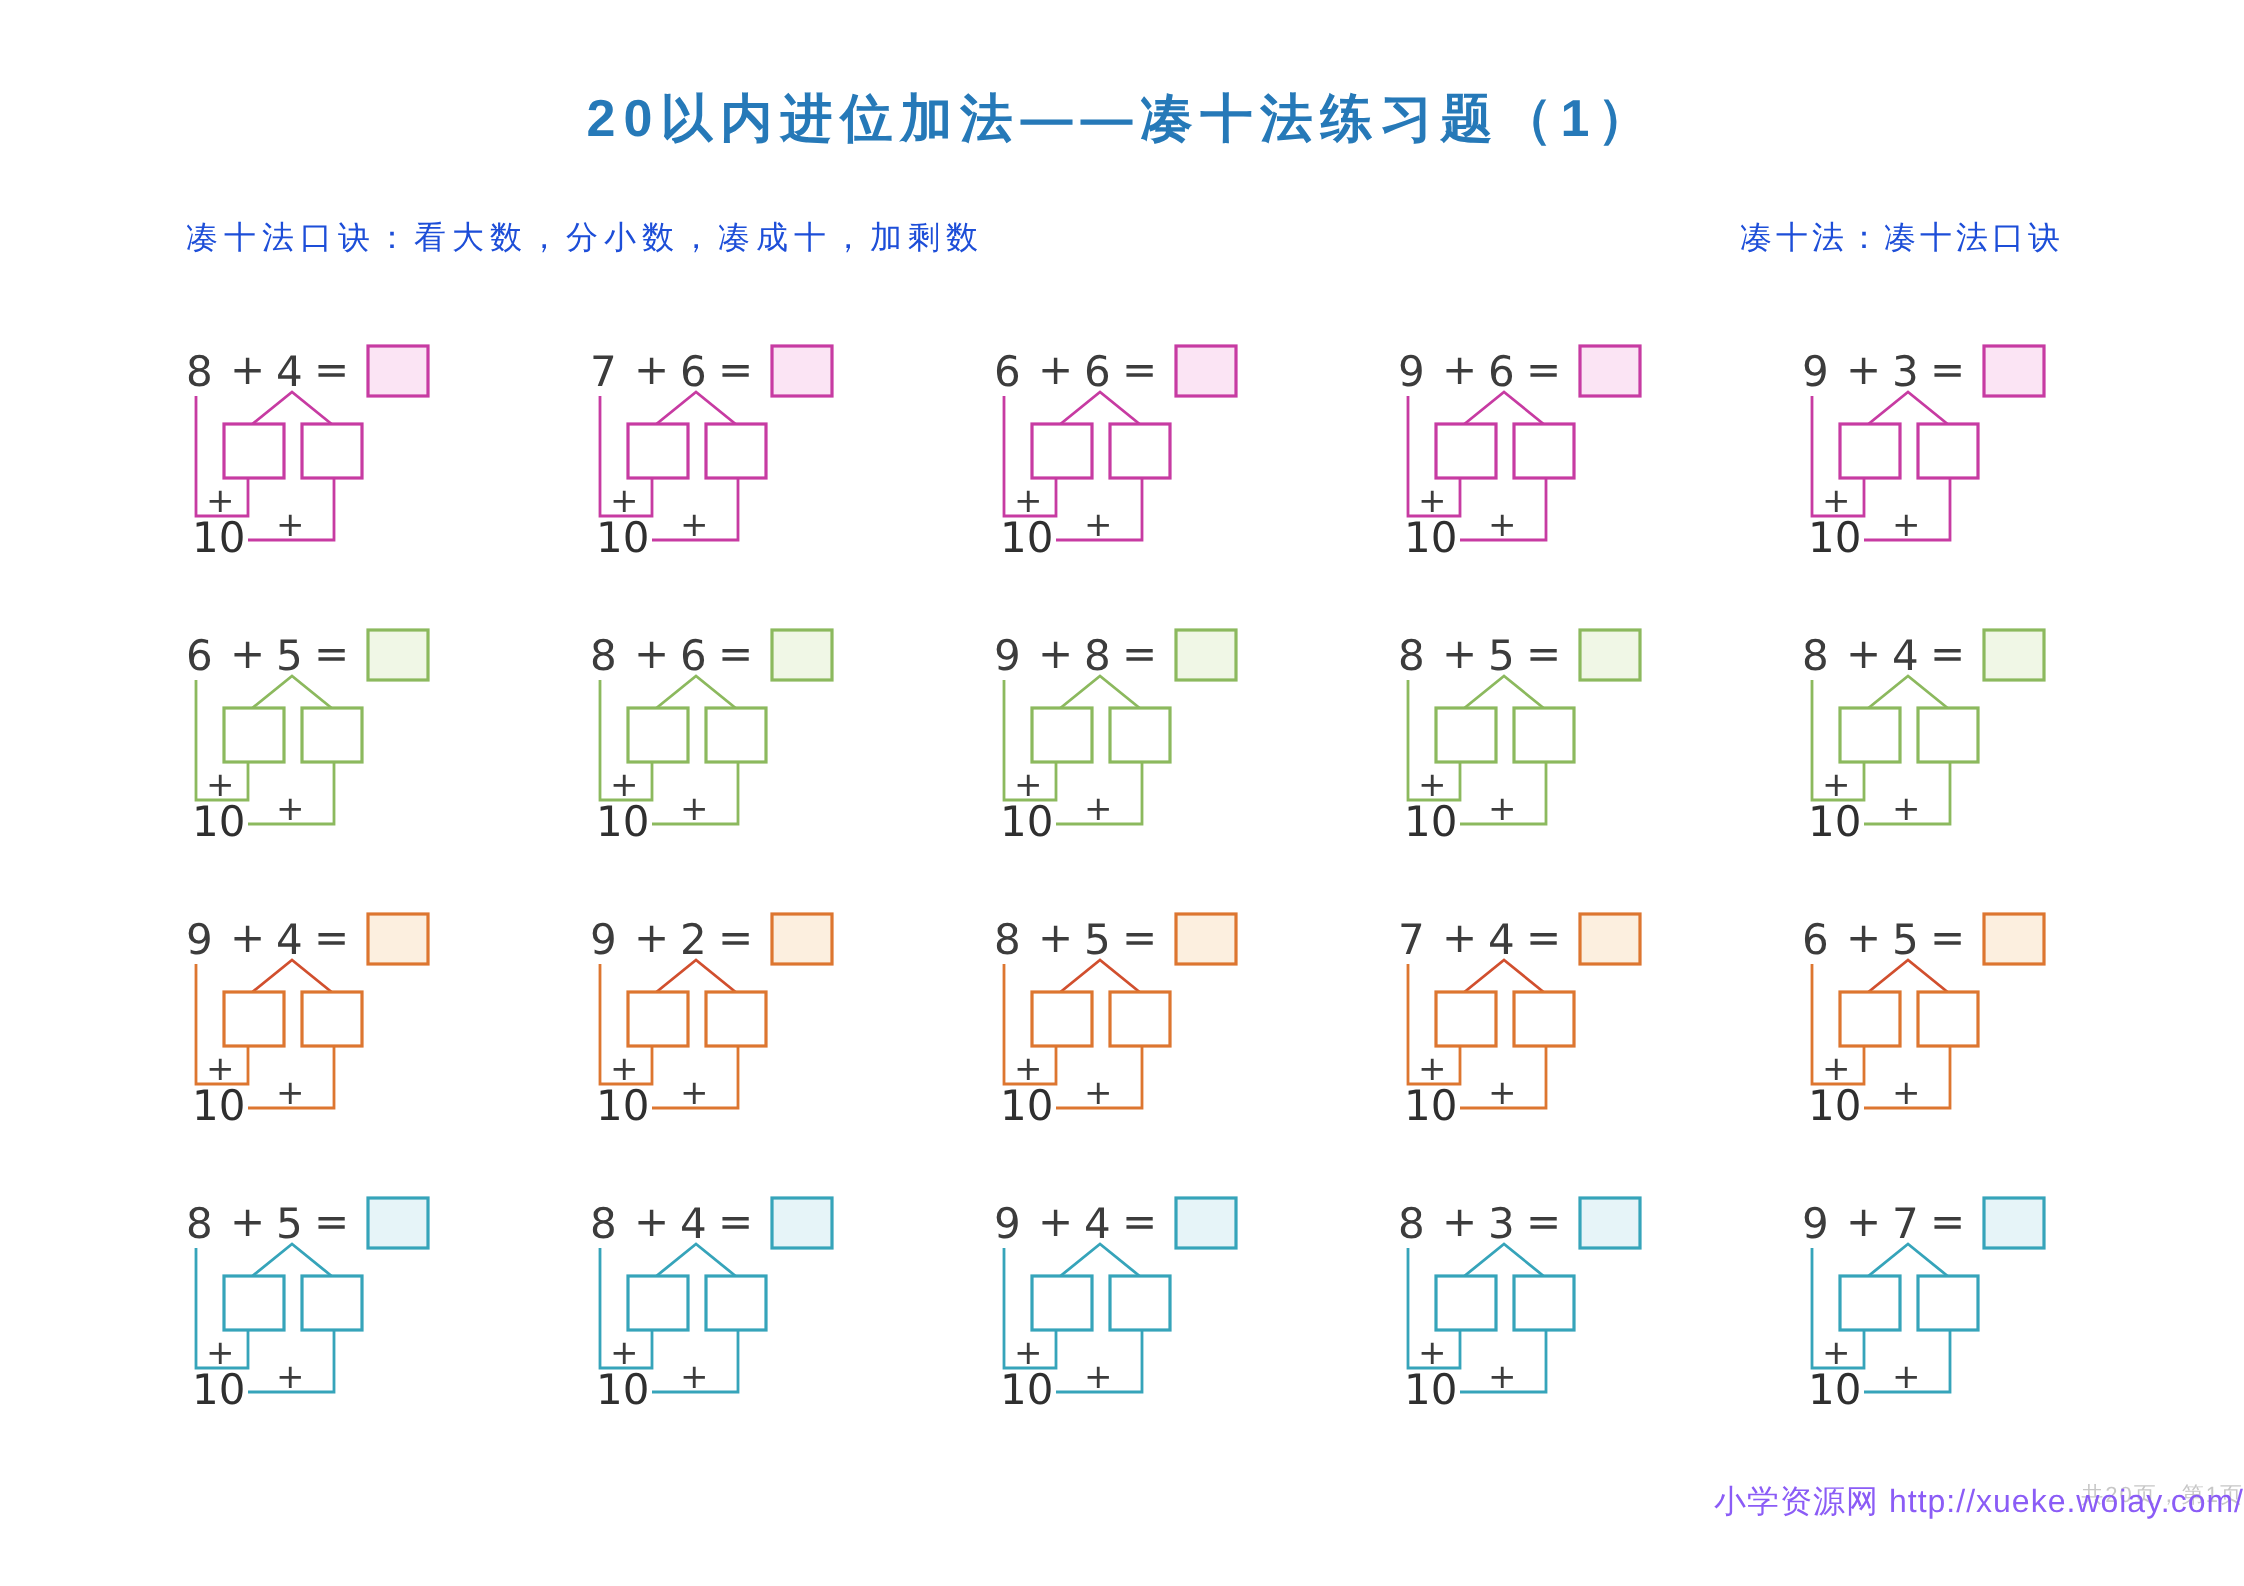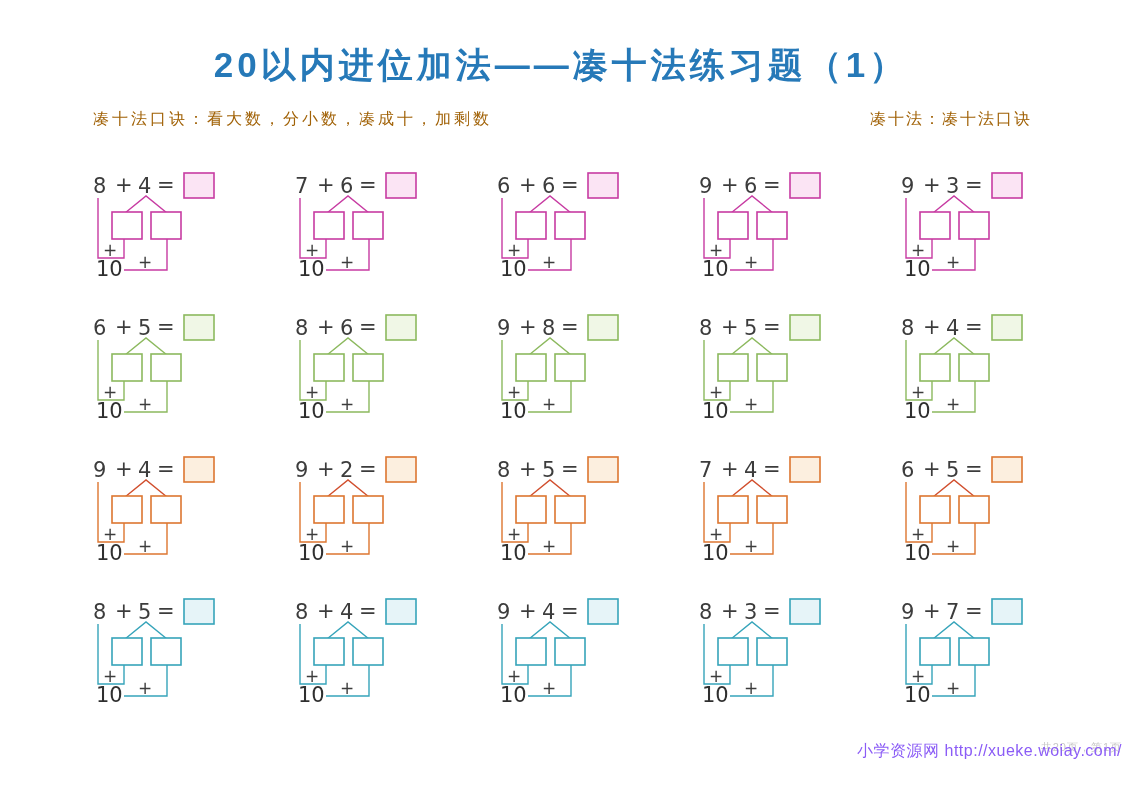--- a/index.html
+++ b/index.html
@@ -2,23 +2,23 @@
 <html><head>
 <meta charset="utf-8">
 <style>
   html,body{margin:0;padding:0;}
   body{
     width:1122px;height:793px;position:relative;background:#ffffff;overflow:hidden;
     font-family:"Liberation Sans","DejaVu Sans",sans-serif;
   }
   .title{
     position:absolute;top:42px;left:0;width:100%;text-align:center;
-    font-size:35px;font-weight:bold;letter-spacing:4px;color:#2679b8;white-space:nowrap;
-  }
-  .sub{position:absolute;top:109px;font-size:16px;letter-spacing:3px;color:#a16207;white-space:nowrap;}
+    font-size:26px;font-weight:bold;letter-spacing:4px;color:#2679b8;white-space:nowrap;
+  }
+  .sub{position:absolute;top:109px;font-size:16px;letter-spacing:3px;color:#1d4ed8;white-space:nowrap;}
   .sub-left{left:93px;}
   .sub-right{right:90px;letter-spacing:2px;}
   #grid{
     position:absolute;left:88px;top:172px;
     display:grid;grid-template-columns:repeat(5,202px);grid-auto-rows:142px;
   }
   .cell{width:202px;height:142px;}
   .cell svg{display:block;}
   .eq{font-size:21px;fill:#3c3c3c;font-family:"DejaVu Sans",sans-serif;}
   .sm{font-size:17px;fill:#3c3c3c;font-family:"DejaVu Sans",sans-serif;}

